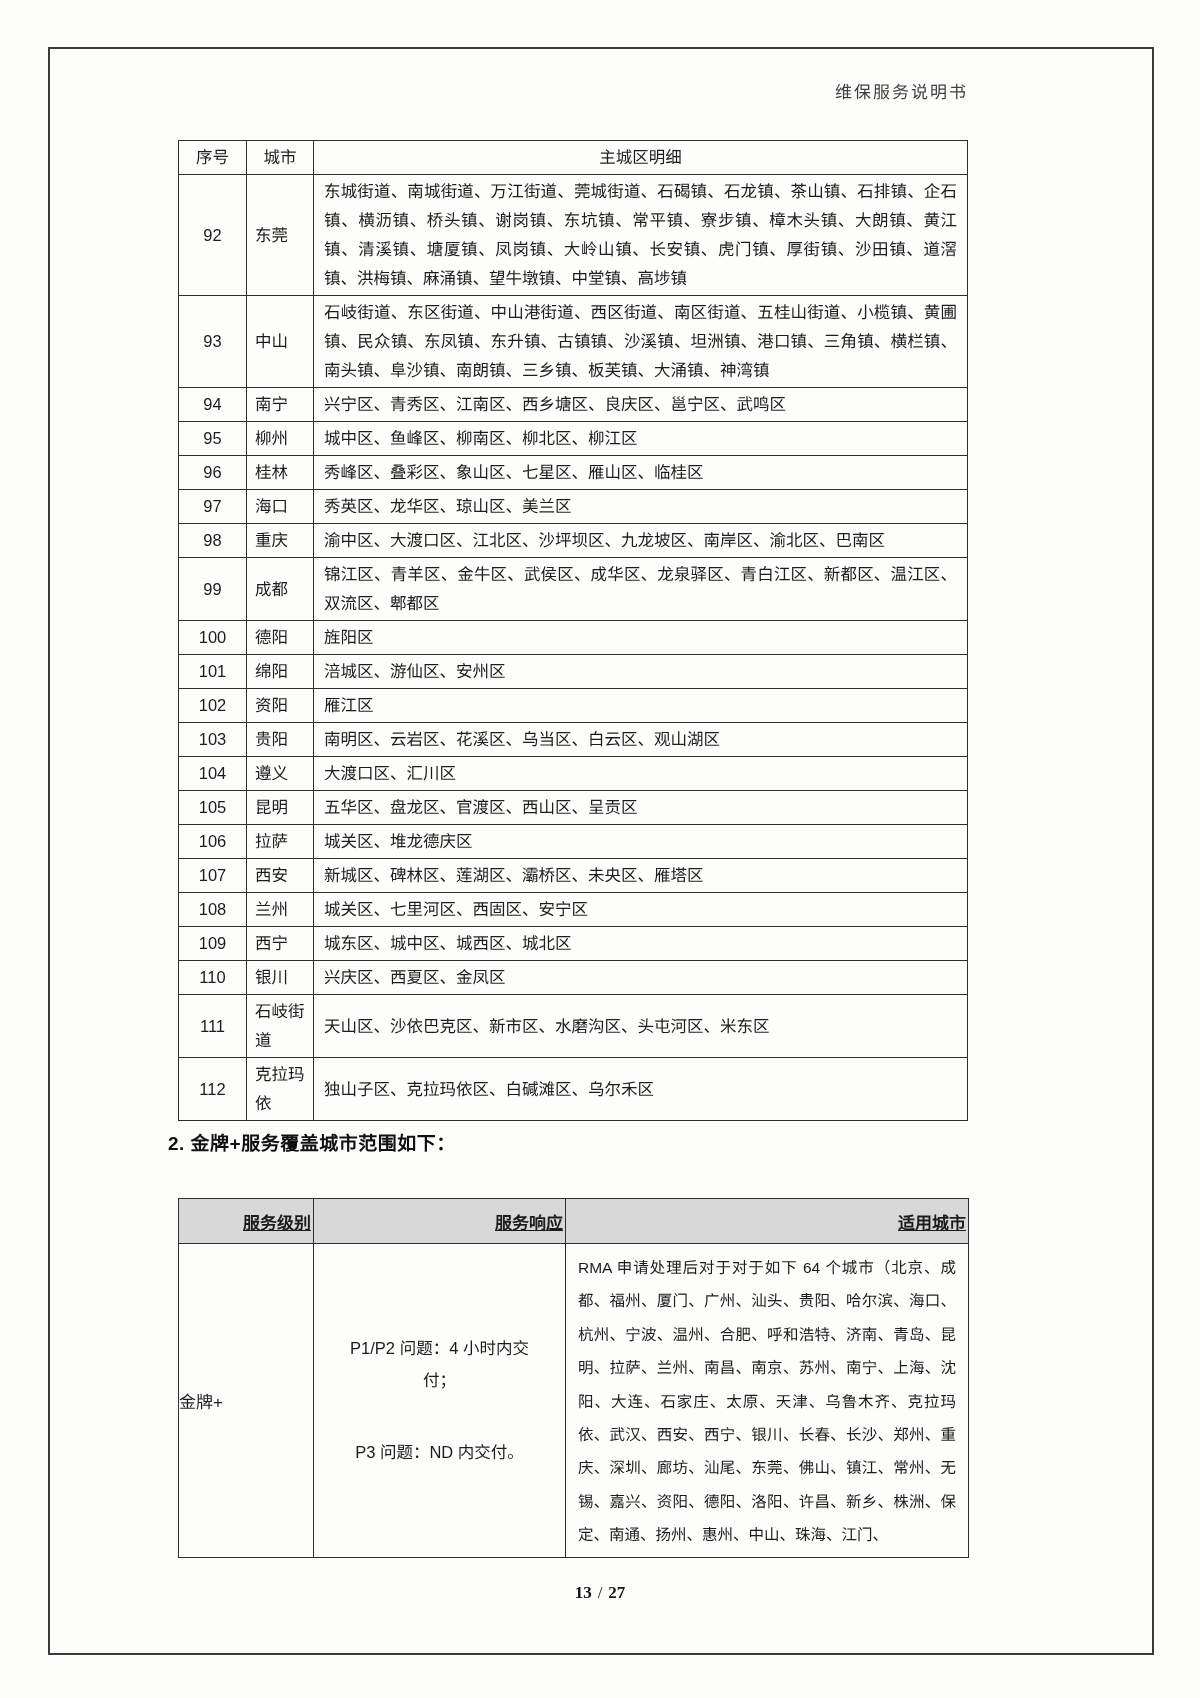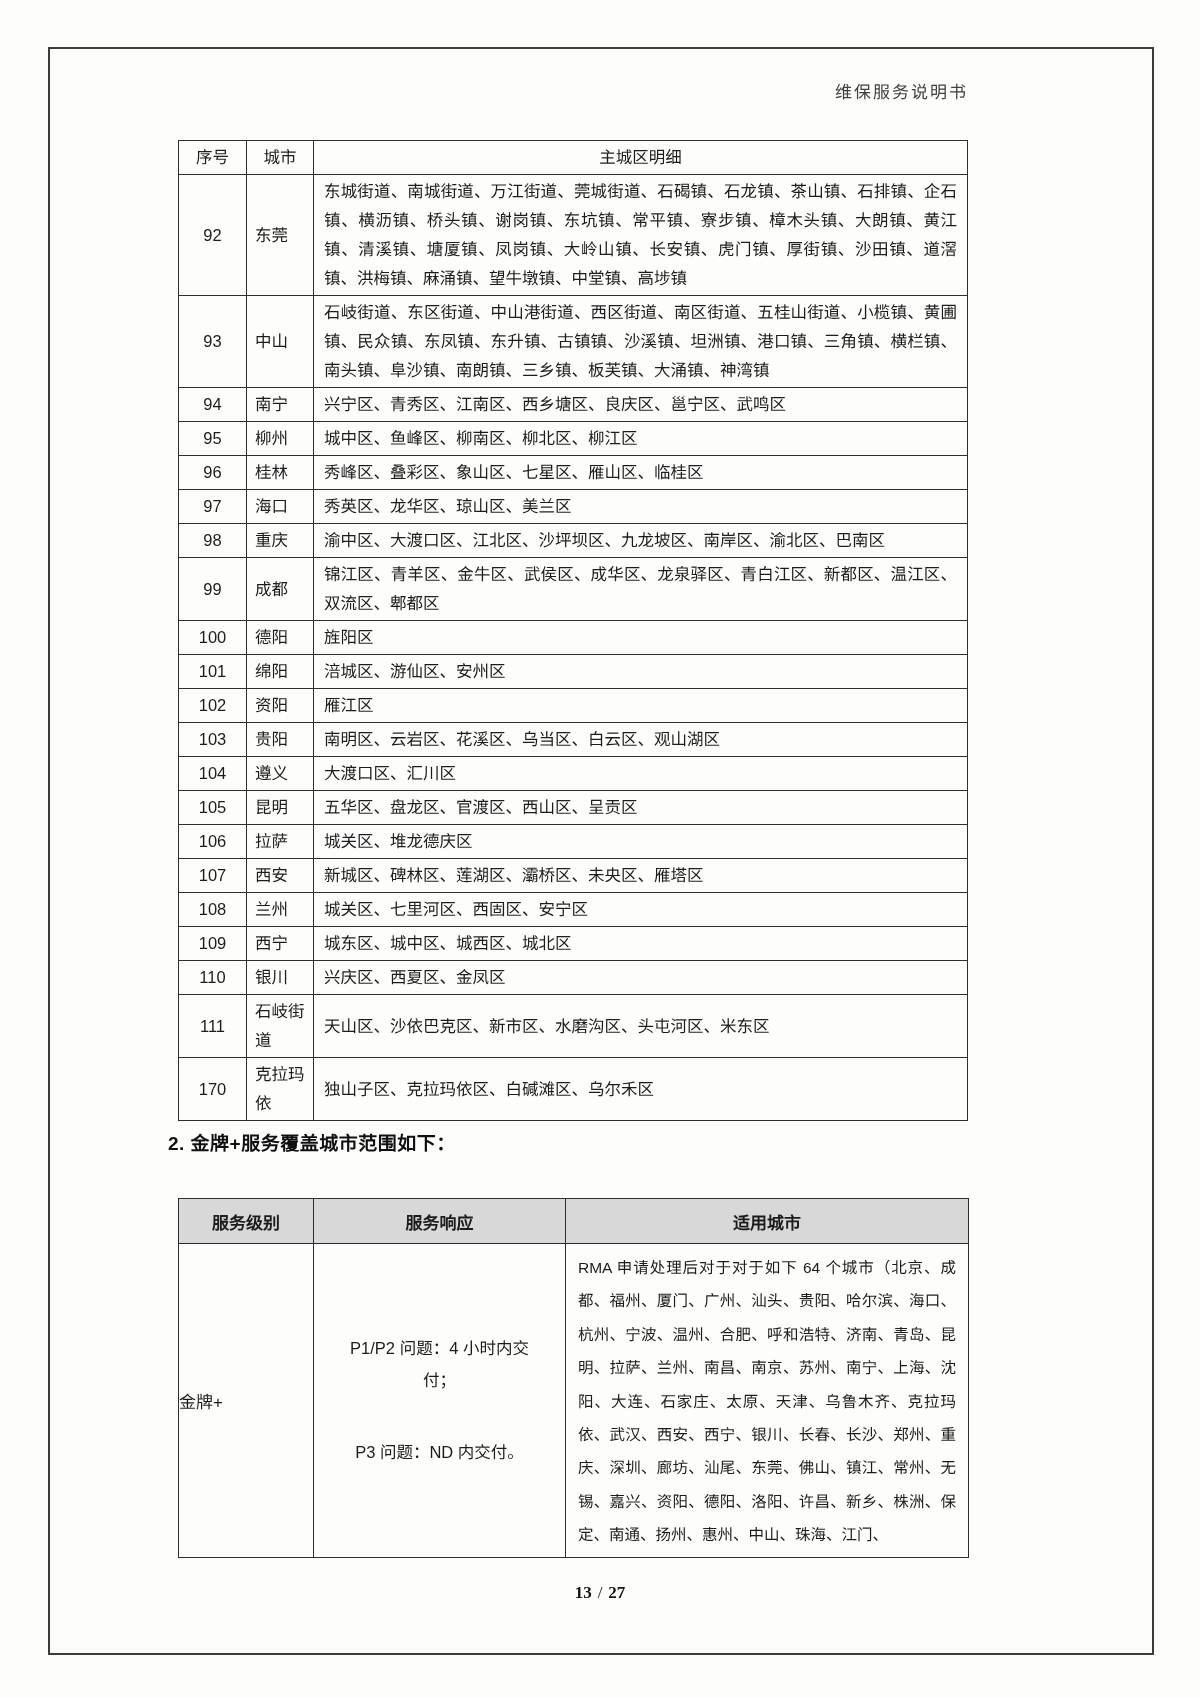--- a/index.html
+++ b/index.html
@@ -70,23 +70,24 @@
     left: 178px; top: 1198px;
     width: 790px;
   }
   .service-table th, .service-table td {
     border: 1.5px solid #2e2e2e;
   }
   .service-table th {
     background: #d8d8d8;
     font-size: 17px;
     font-weight: bold;
-    text-align: center;
+    text-align: right;
     height: 45px;
     padding: 2px;
+    text-decoration: underline;
   }
   .s-col-level { width: 135px; }
   .s-col-resp  { width: 252px; }
   .s-col-city  { width: 403px; }
   .s-level {
     text-align: left;
     vertical-align: middle;
     font-size: 17px;
   }
   .s-resp {
@@ -249,21 +250,21 @@
     <td class="c-dist">兴庆区、西夏区、金凤区</td>
   </tr>
 
   <tr>
     <td class="c-no">111</td>
     <td class="c-city">石岐街道</td>
     <td class="c-dist">天山区、沙依巴克区、新市区、水磨沟区、头屯河区、米东区</td>
   </tr>
 
   <tr>
-    <td class="c-no">170</td>
+    <td class="c-no">112</td>
     <td class="c-city">克拉玛依</td>
     <td class="c-dist">独山子区、克拉玛依区、白碱滩区、乌尔禾区</td>
   </tr>
 </tbody>
   </table>
 
   <div class="section-heading">2. 金牌+服务覆盖城市范围如下：</div>
 
   <table class="service-table">
     <thead>

